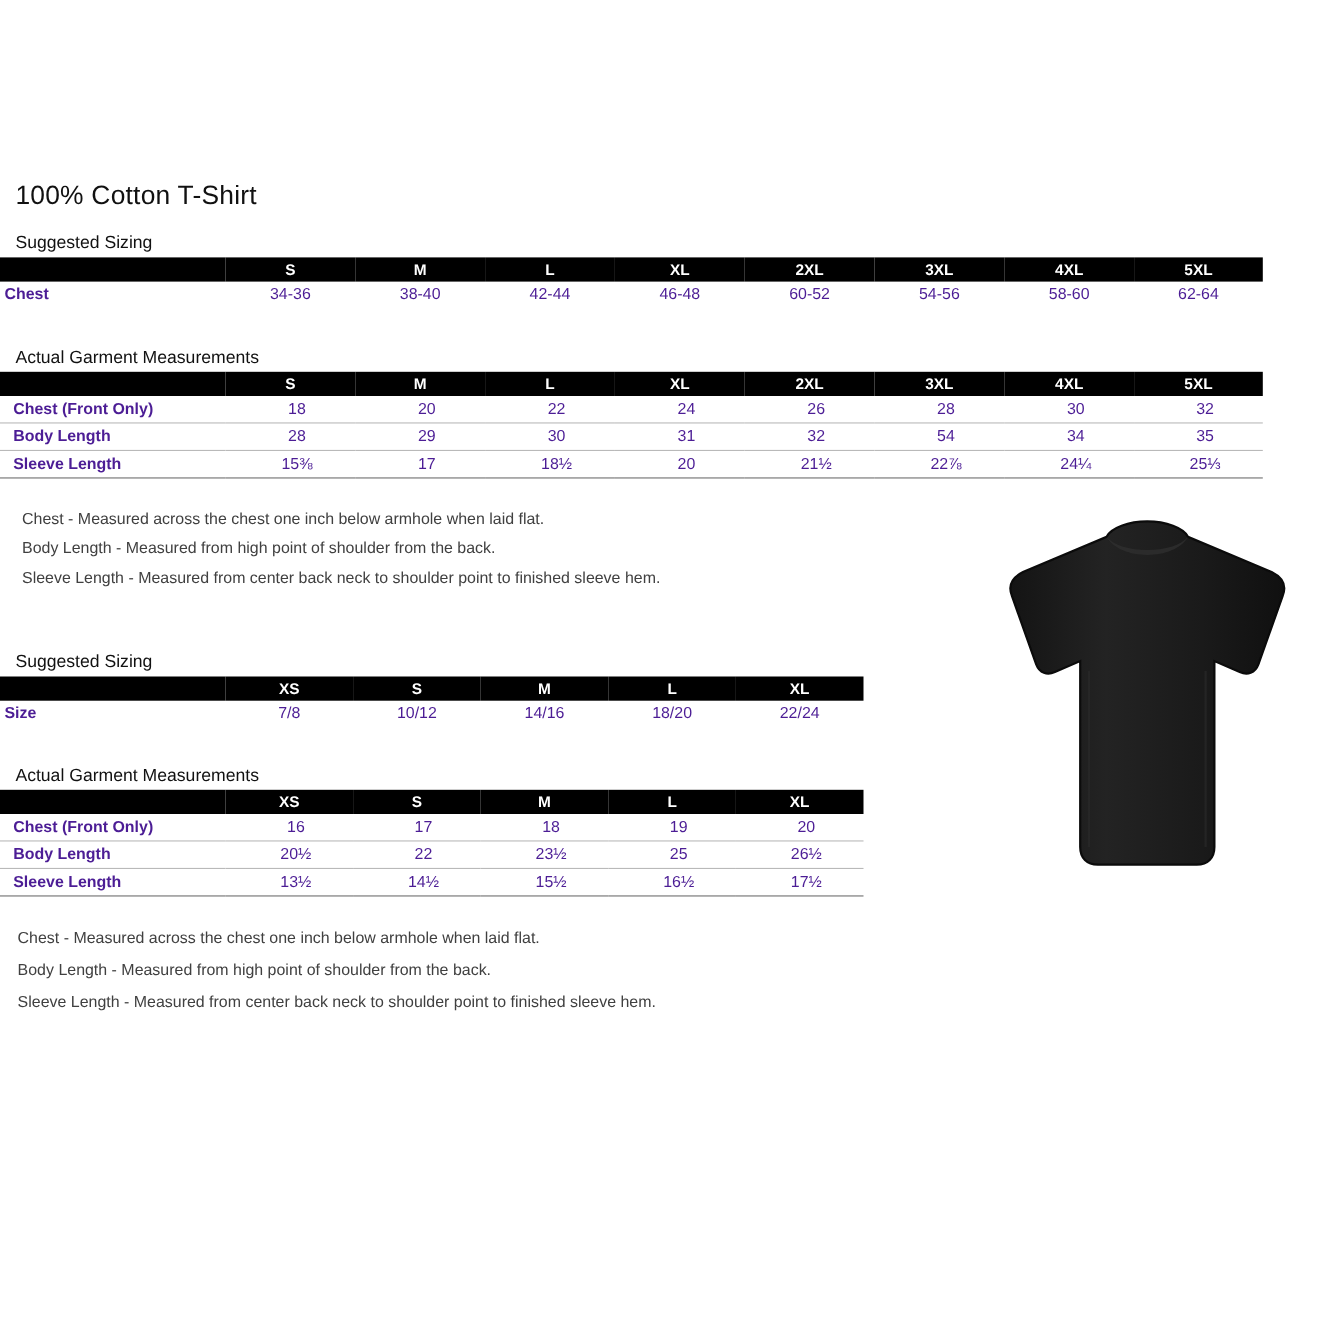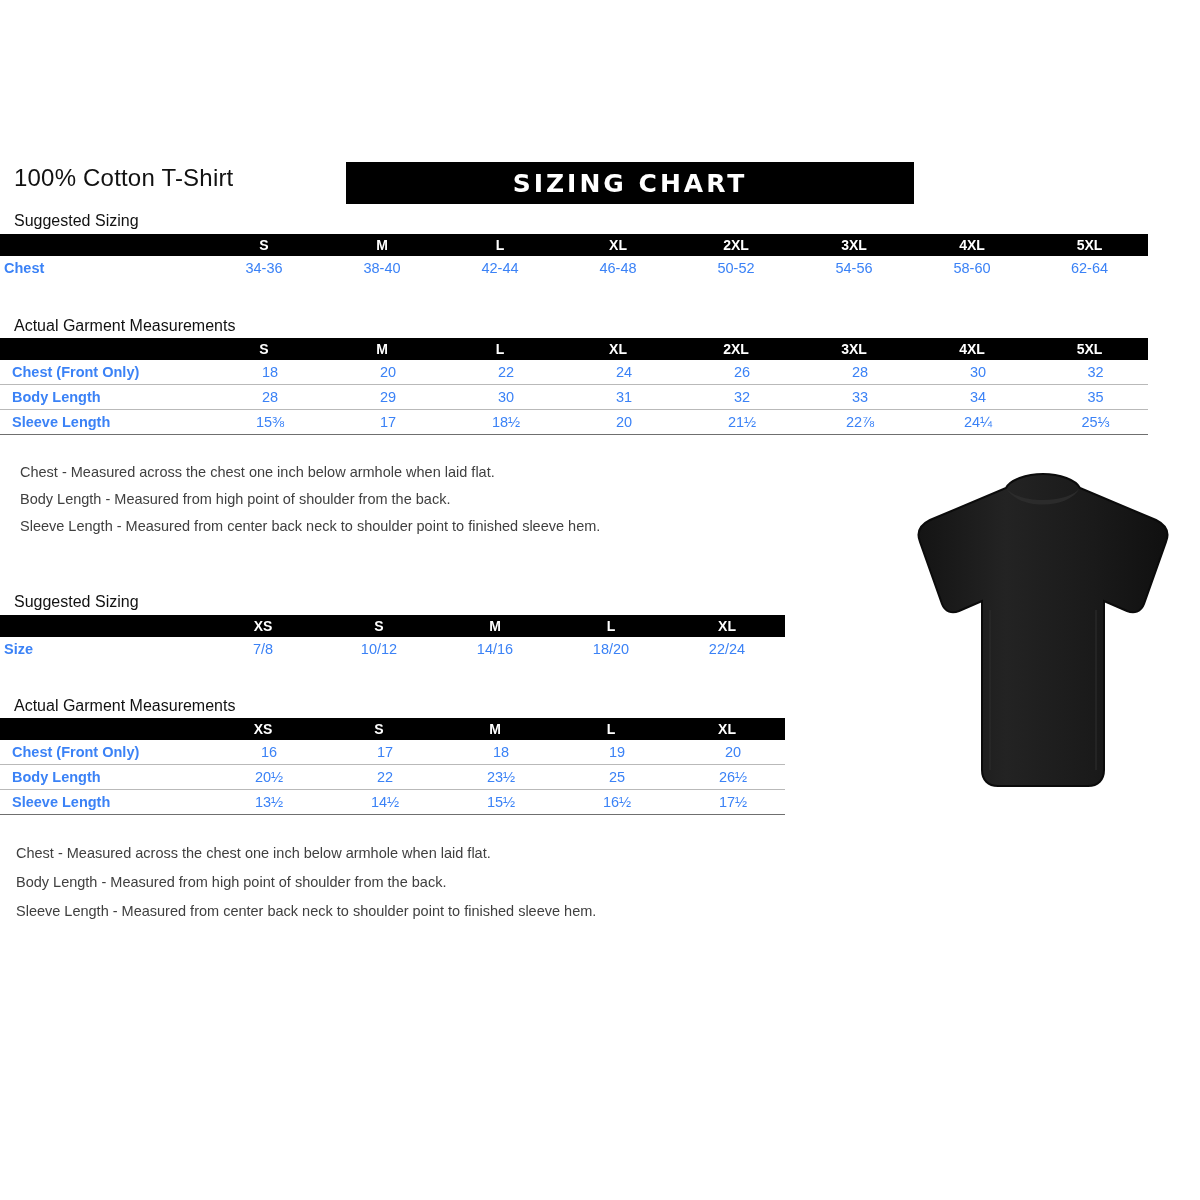--- a/index.html
+++ b/index.html
@@ -86,21 +86,21 @@
   }
   .tbl th.lbl {
     text-align: left;
   }
   .tbl td {
     height: 24px;
     padding: 0 0 0 0;
     text-align: center;
     vertical-align: middle;
     font-size: 14.5px;
-    color: #3b82f6;
+    color: #4c1d95;
   }
   .tbl td.lbl {
     text-align: left;
     font-weight: bold;
     padding-left: 4px;
     font-size: 14.5px;
   }
   .tbl.lined td {
     border-bottom: 1px solid #b9b9b9;
     padding-left: 12px;
@@ -137,23 +137,20 @@
     height: 340px;
   }
 </style>
 </head>
 <body>
 
 <div class="page">
 
   <div class="hdr-row">
     <div class="adult-title">100% Cotton T-Shirt</div>
-    <div class="sizing-banner">
-      <span>SIZING CHART</span>
-    </div>
   </div>
 
   <div class="sub-label" style="left:14px; top:212px;">Suggested Sizing</div>
 
   <table class="tbl" style="left:0px; top:234px; width:1148px;">
     <colgroup>
       <col style="width:205px">
         <col style="width:118px">
         <col style="width:118px">
         <col style="width:118px">
@@ -176,21 +173,21 @@
         <th>5XL</th>
       </tr>
     </thead>
     <tbody>
       <tr>
         <td class="lbl">Chest</td>
         <td>34-36</td>
         <td>38-40</td>
         <td>42-44</td>
         <td>46-48</td>
-        <td>50-52</td>
+        <td>60-52</td>
         <td>54-56</td>
         <td>58-60</td>
         <td>62-64</td>
       </tr>
     </tbody>
   </table>
 
   <div class="sub-label" style="left:14px; top:317px;">Actual Garment Measurements</div>
 
   <table class="tbl lined" style="left:0px; top:338px; width:1148px;">
@@ -230,21 +227,21 @@
         <td>30</td>
         <td>32</td>
       </tr>
       <tr>
         <td class="lbl">Body Length</td>
         <td>28</td>
         <td>29</td>
         <td>30</td>
         <td>31</td>
         <td>32</td>
-        <td>33</td>
+        <td>54</td>
         <td>34</td>
         <td>35</td>
       </tr>
       <tr>
         <td class="lbl">Sleeve Length</td>
         <td>15⅜</td>
         <td>17</td>
         <td>18½</td>
         <td>20</td>
         <td>21½</td>

